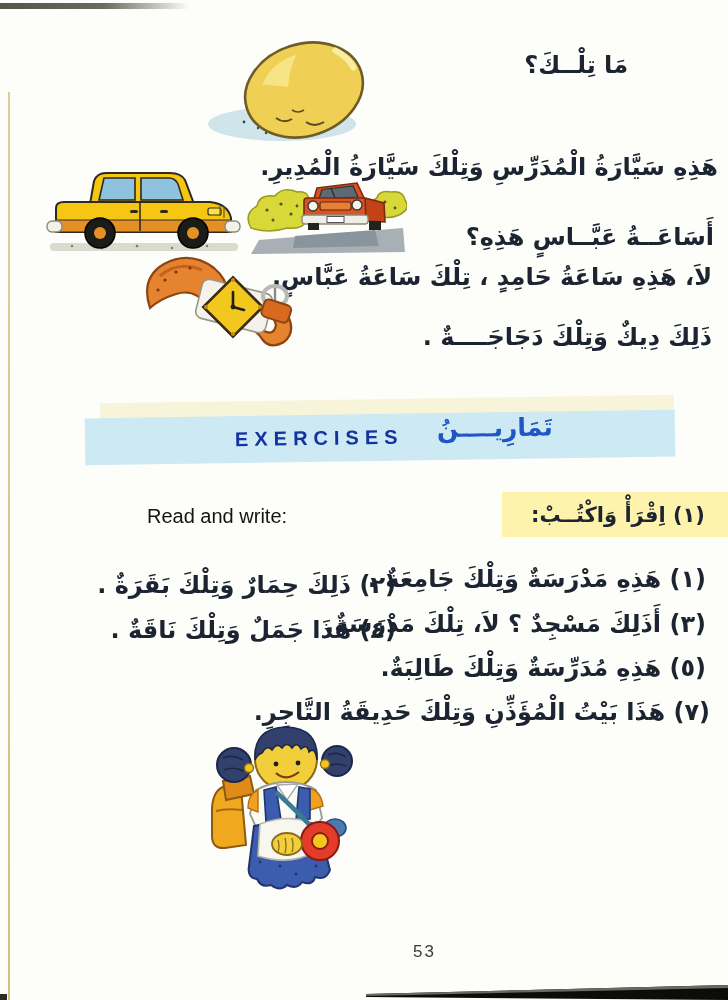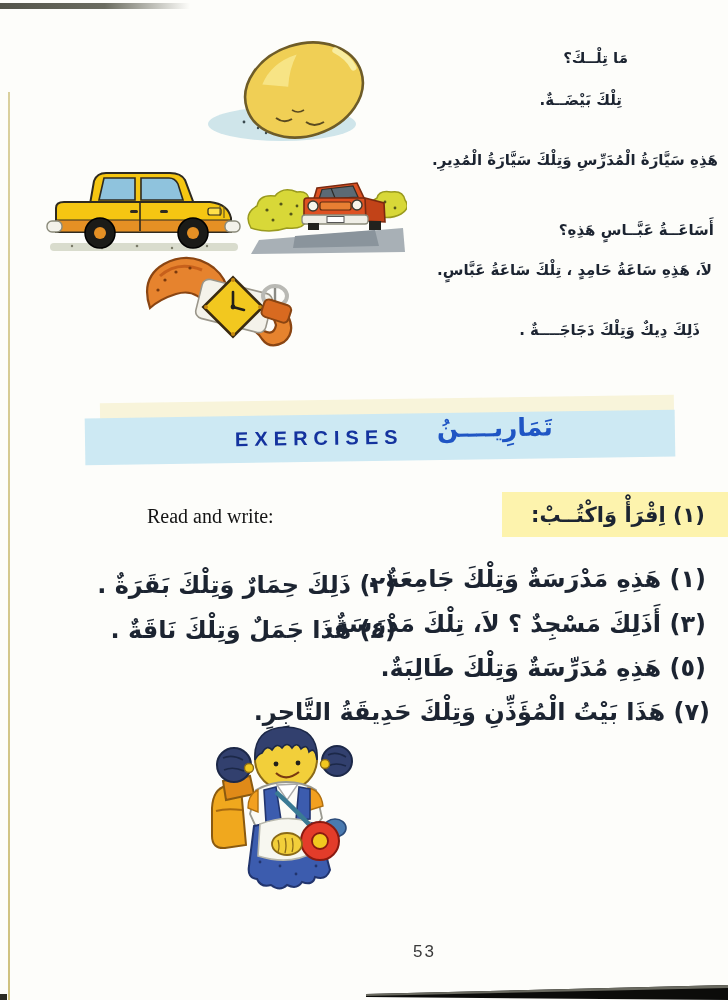--- a/index.html
+++ b/index.html
@@ -13,38 +13,38 @@
     background:linear-gradient(to right,#53544a 0%,#6b6c60 55%,rgba(255,255,255,0) 100%);}
   .artifact-left{position:absolute;left:8px;top:92px;width:2px;height:908px;
     background:linear-gradient(to bottom,rgba(214,203,148,.9),rgba(199,183,105,.85));}
   .artifact-corner{position:absolute;left:0;top:994px;width:7px;height:6px;background:#2a2a24;}
   .artifact-bottom{position:absolute;left:366px;top:985px;width:362px;height:15px;}
   
   .ar{
     position:absolute;direction:rtl;white-space:nowrap;
     font-weight:700;color:#1c2431;line-height:1.65;
   }
-  .dlg{font-size:15px;}
+  .dlg{font-size:24px;}
   .item{font-size:24px;}
   .en{position:absolute;font-family:"Liberation Sans","DejaVu Sans",sans-serif;}
   
   .band-yellow{position:absolute;left:100px;top:399px;width:574px;height:24px;
     background:#f8f4da;transform:rotate(-0.85deg);}
   .band-blue{position:absolute;left:85px;top:414px;width:590px;height:47px;
     background:#cde9f3;transform:rotate(-0.85deg);}
   .band-blue .ex-en{position:absolute;left:150px;top:12px;font-family:"Liberation Sans","DejaVu Sans",sans-serif;
     font-weight:700;font-size:20px;letter-spacing:6px;color:#14339e;}
   .band-blue .ex-ar{position:absolute;left:352px;top:1px;direction:rtl;
     font-weight:700;font-size:25px;color:#1f55c4;white-space:nowrap;}
   .hl{
     position:absolute;left:502px;top:492px;width:232px;height:45px;
     background:#fdf3ad;display:flex;align-items:center;justify-content:center;
   }
   .hl span{direction:rtl;font-weight:700;font-size:21px;white-space:nowrap;}
-  .readwrite{left:147px;top:505px;font-size:20px;color:#141414;font-family:Liberation Serif, serif;}
+  .readwrite{left:147px;top:505px;font-size:20px;color:#141414;}
   .pagenum{left:382px;top:942px;font-size:17px;color:#3a3a3a;letter-spacing:2px;margin-left:31px;}
   svg{position:absolute;display:block;}
 </style>
 </head>
 <body>
 
 <div class="page">
 
   <div class="artifact-top"></div>
   <div class="artifact-left"></div>
@@ -68,25 +68,24 @@
       <ellipse cx="108" cy="58" rx="60" ry="46" fill="#f0cf55" stroke="#6e5c28" stroke-width="2.6"></ellipse>
       <path d="M70,40 Q85,22 112,22 Q100,34 94,50 Z" fill="#f8e88e" opacity="0.85"></path>
       <path d="M150,30 Q160,40 162,52" stroke="#f8eda0" stroke-width="6" fill="none" stroke-linecap="round"></path>
     </g>
     <path d="M80,86 Q88,92 96,87" stroke="#5a4a20" stroke-width="2" fill="none"></path>
     <path d="M110,90 Q118,96 128,90" stroke="#5a4a20" stroke-width="2" fill="none"></path>
     <path d="M96,78 Q102,82 108,78" stroke="#5a4a20" stroke-width="1.6" fill="none"></path>
   </svg>
 
   <div class="ar dlg" style="top:46px;right:100px">مَا تِلْــكَ؟</div>
-  <div class="ar dlg" style="top:88px;right:106px">تِلْكَ بَيْضَــةٌ.</div>
   <div class="ar dlg" style="top:148px;right:10px">هَذِهِ سَيَّارَةُ الْمُدَرِّسِ وَتِلْكَ سَيَّارَةُ الْمُدِيرِ.</div>
   <div class="ar dlg" style="top:218px;right:14px">أَسَاعَــةُ عَبَّــاسٍ هَذِهِ؟</div>
   <div class="ar dlg" style="top:258px;right:16px">لاَ، هَذِهِ سَاعَةُ حَامِدٍ ، تِلْكَ سَاعَةُ عَبَّاسٍ.</div>
-  <div class="ar dlg" style="top:318px;right:28px">ذَلِكَ دِيكٌ وَتِلْكَ دَجَاجَــــةٌ .</div>
+  <div class="ar dlg" style="top:318px;right:16px">ذَلِكَ دِيكٌ وَتِلْكَ دَجَاجَــــةٌ .</div>
 
   <svg style="left:42px;top:158px" viewBox="0 0 365 102" width="365" height="102">
 
     <g>
       <rect x="8" y="85" width="188" height="8" rx="4" fill="#c9cdb9" opacity="0.7"></rect>
       <g fill="#7a7a68">
           <circle cx="30" cy="88" r="1.2"></circle>
           <circle cx="60" cy="90" r="1.2"></circle>
           <circle cx="95" cy="88" r="1.3"></circle>
           <circle cx="130" cy="90" r="1.2"></circle>

